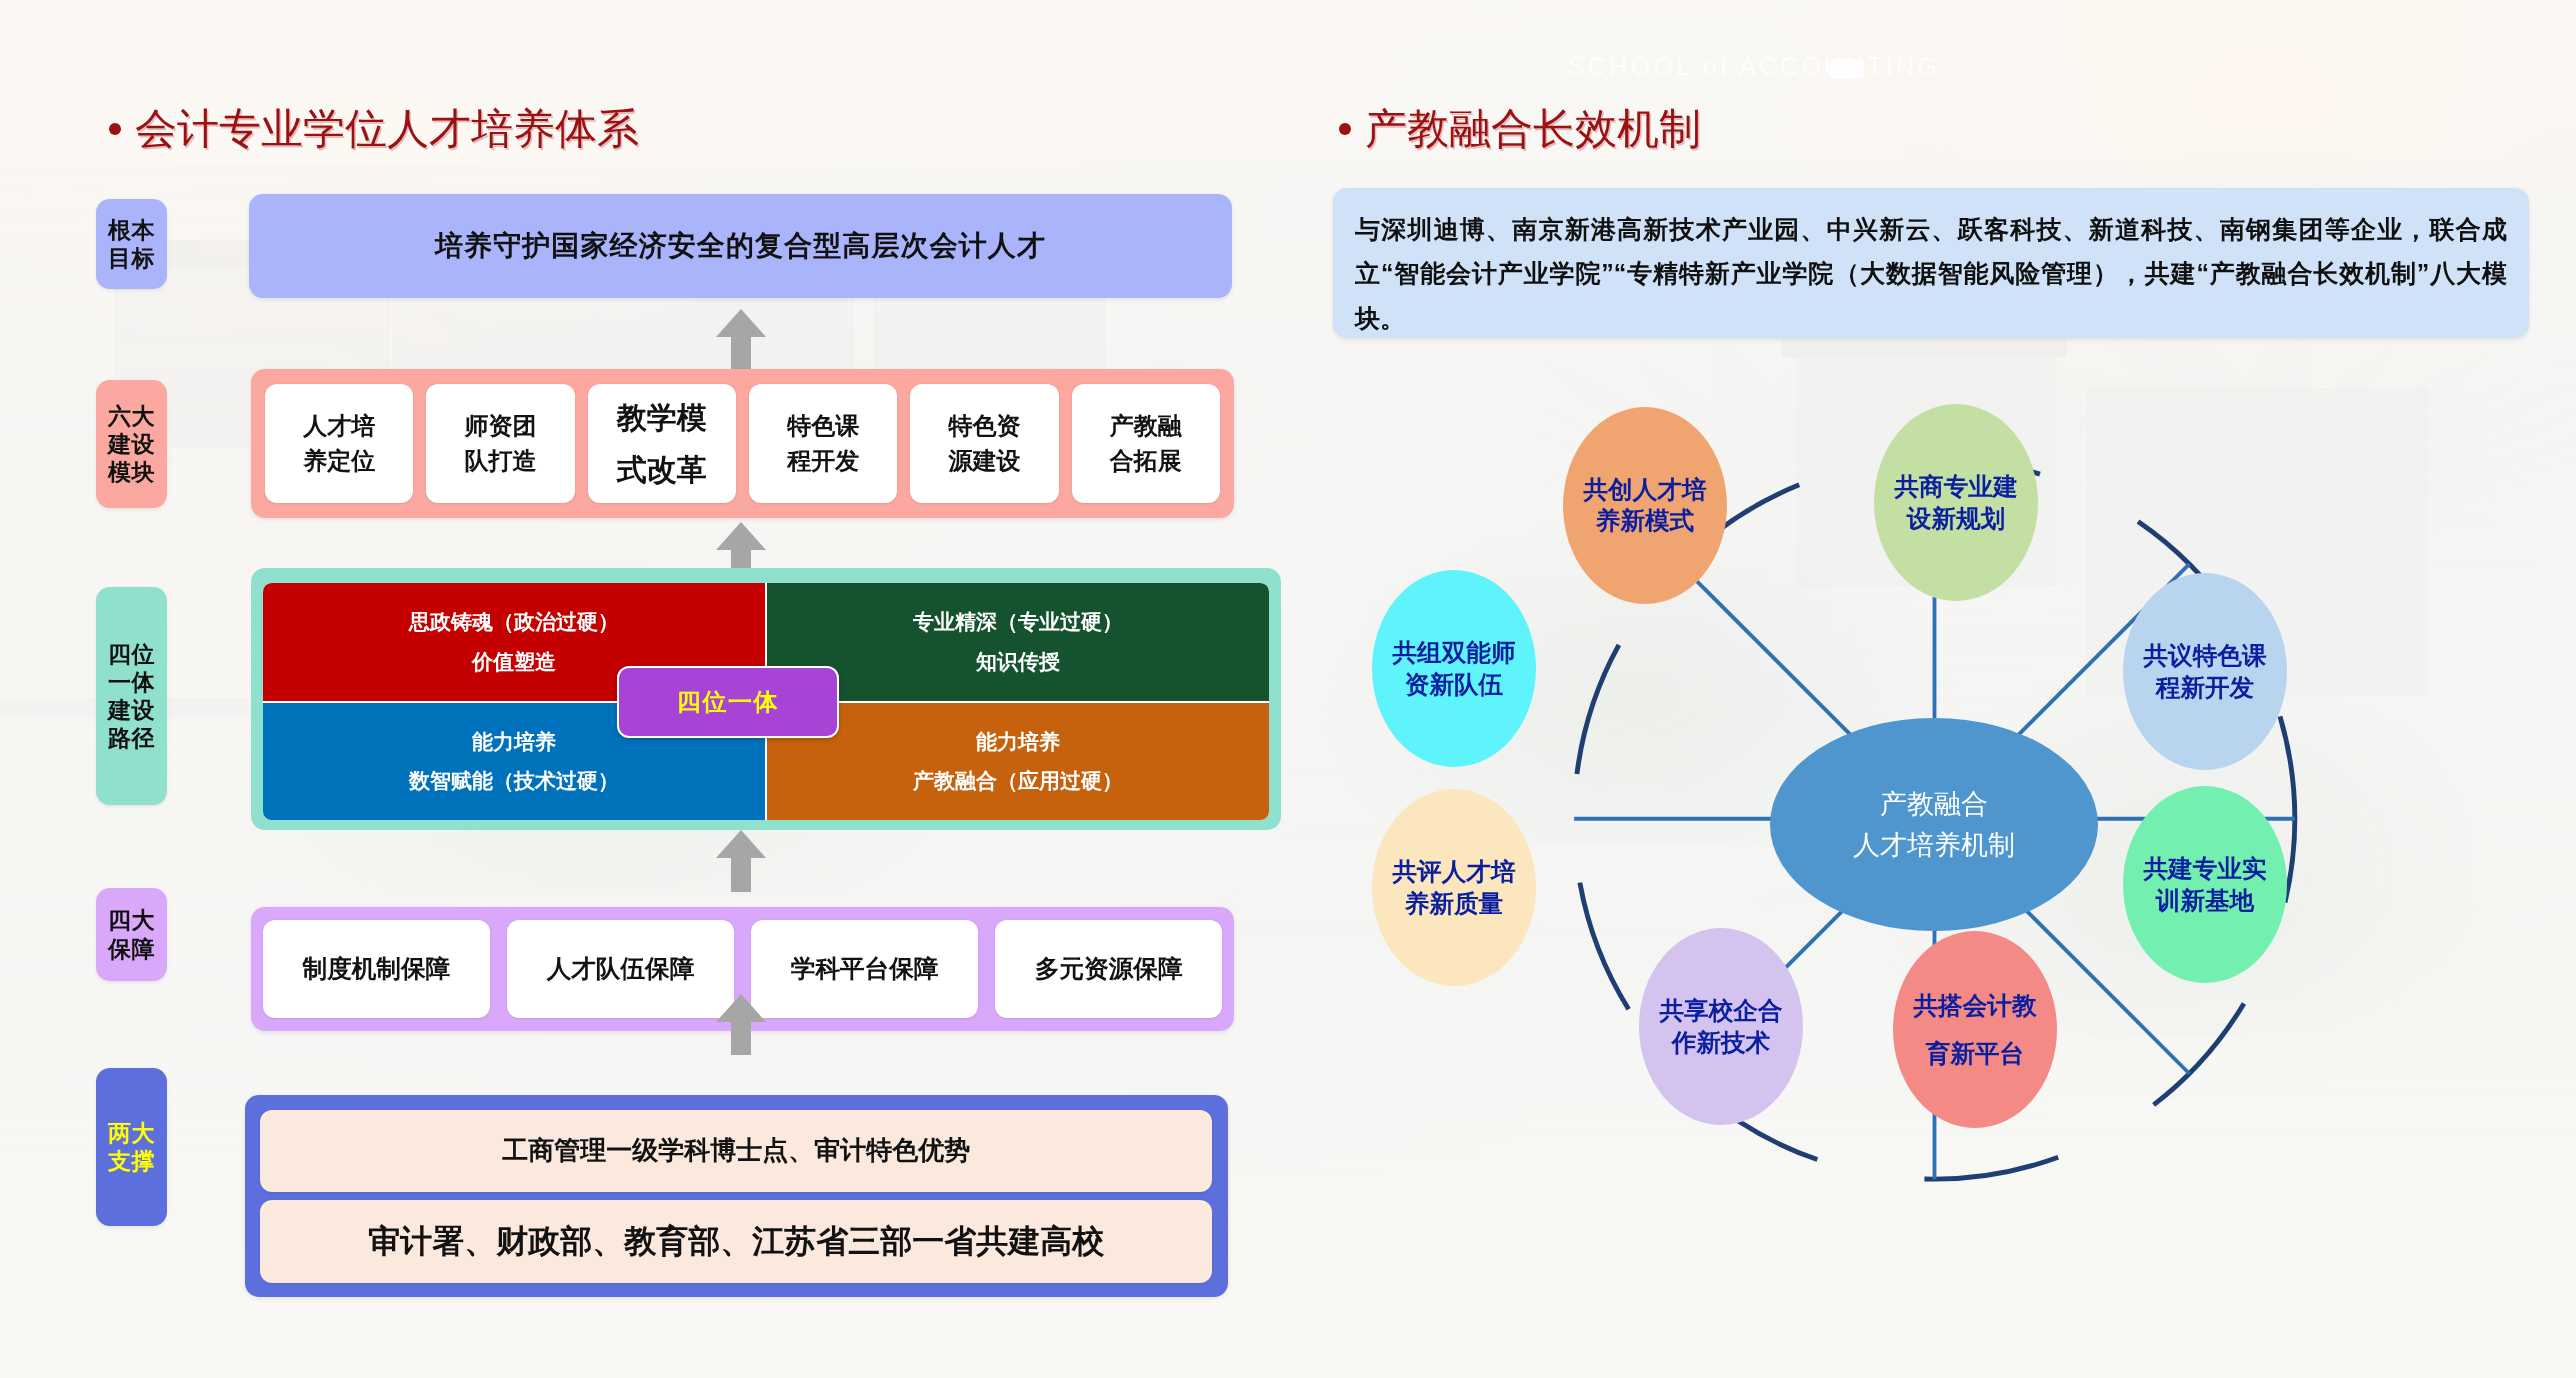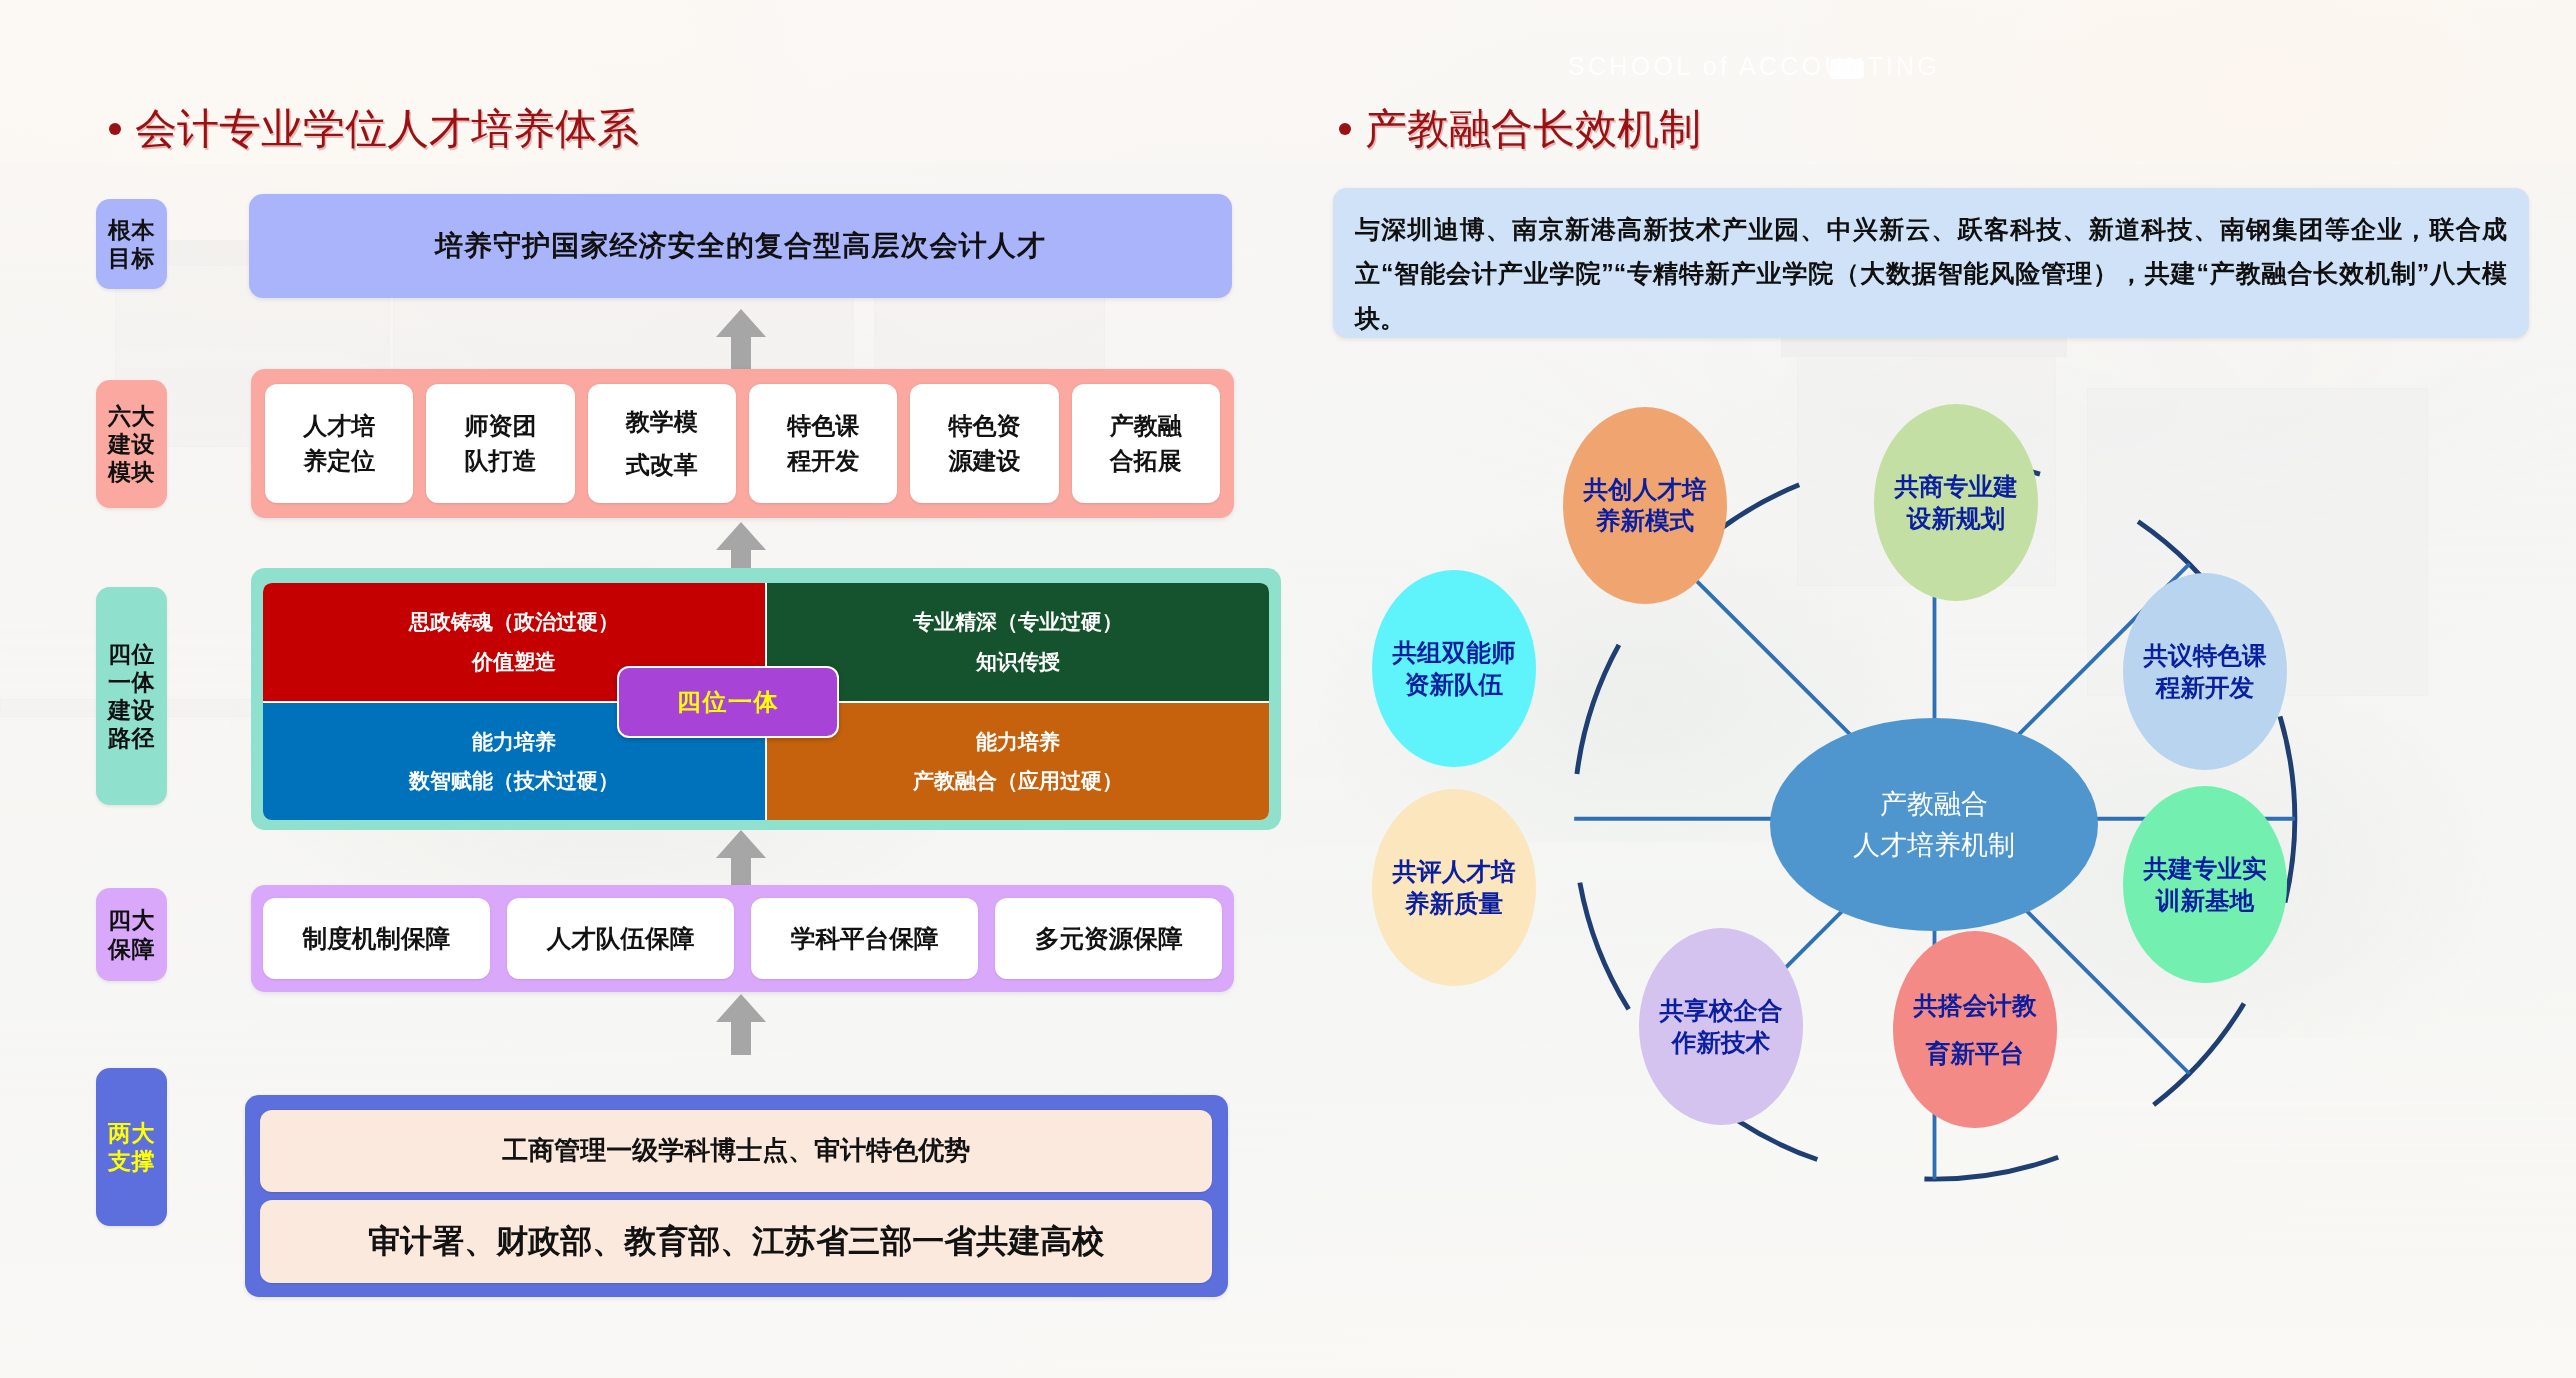--- a/index.html
+++ b/index.html
@@ -170,21 +170,21 @@
   <div class="band" style="left:251px;top:369px;width:983px;height:149px;background:#fba8a0;">
     <div style="position:absolute;inset:15.3px 14px;display:flex;gap:13px;">
       <div class="chip" style="flex:1;font-size:24px;">
         <span>人才培</span>
         <span>养定位</span>
       </div>
       <div class="chip" style="flex:1;font-size:24px;">
         <span>师资团</span>
         <span>队打造</span>
       </div>
-      <div class="chip" style="flex:1;font-size:24px;gap:8px;">
+      <div class="chip" style="flex:1;font-size:30px;gap:8px;">
         <span>教学模</span>
         <span>式改革</span>
       </div>
       <div class="chip" style="flex:1;font-size:24px;">
         <span>特色课</span>
         <span>程开发</span>
       </div>
       <div class="chip" style="flex:1;font-size:24px;">
         <span>特色资</span>
         <span>源建设</span>
@@ -234,21 +234,21 @@
 
   <div class="arrow-wrap" style="left:716px;top:830px;width:50px;height:63px;">
     <div class="stem" style="left:15.3px;top:28px;width:19.7px;height:34px;"></div>
     <div class="head" style="left:0;top:0;"></div>
   </div>
 
   <div class="row-label" style="left:96px;top:888px;width:71px;height:93px;background:#daa8fb;">
     <span>四大</span>
     <span>保障</span>
   </div>
-  <div class="band" style="left:251px;top:885px;width:983px;height:107px;background:#daa8fb;">
+  <div class="band" style="left:251px;top:907px;width:983px;height:124px;background:#daa8fb;">
     <div style="position:absolute;inset:13px 12px;display:flex;gap:17.5px;">
       <div class="chip" style="flex:1;font-size:24.6px;">
         <span>制度机制保障</span>
       </div>
       <div class="chip" style="flex:1;font-size:24.6px;">
         <span>人才队伍保障</span>
       </div>
       <div class="chip" style="flex:1;font-size:24.6px;">
         <span>学科平台保障</span>
       </div>

